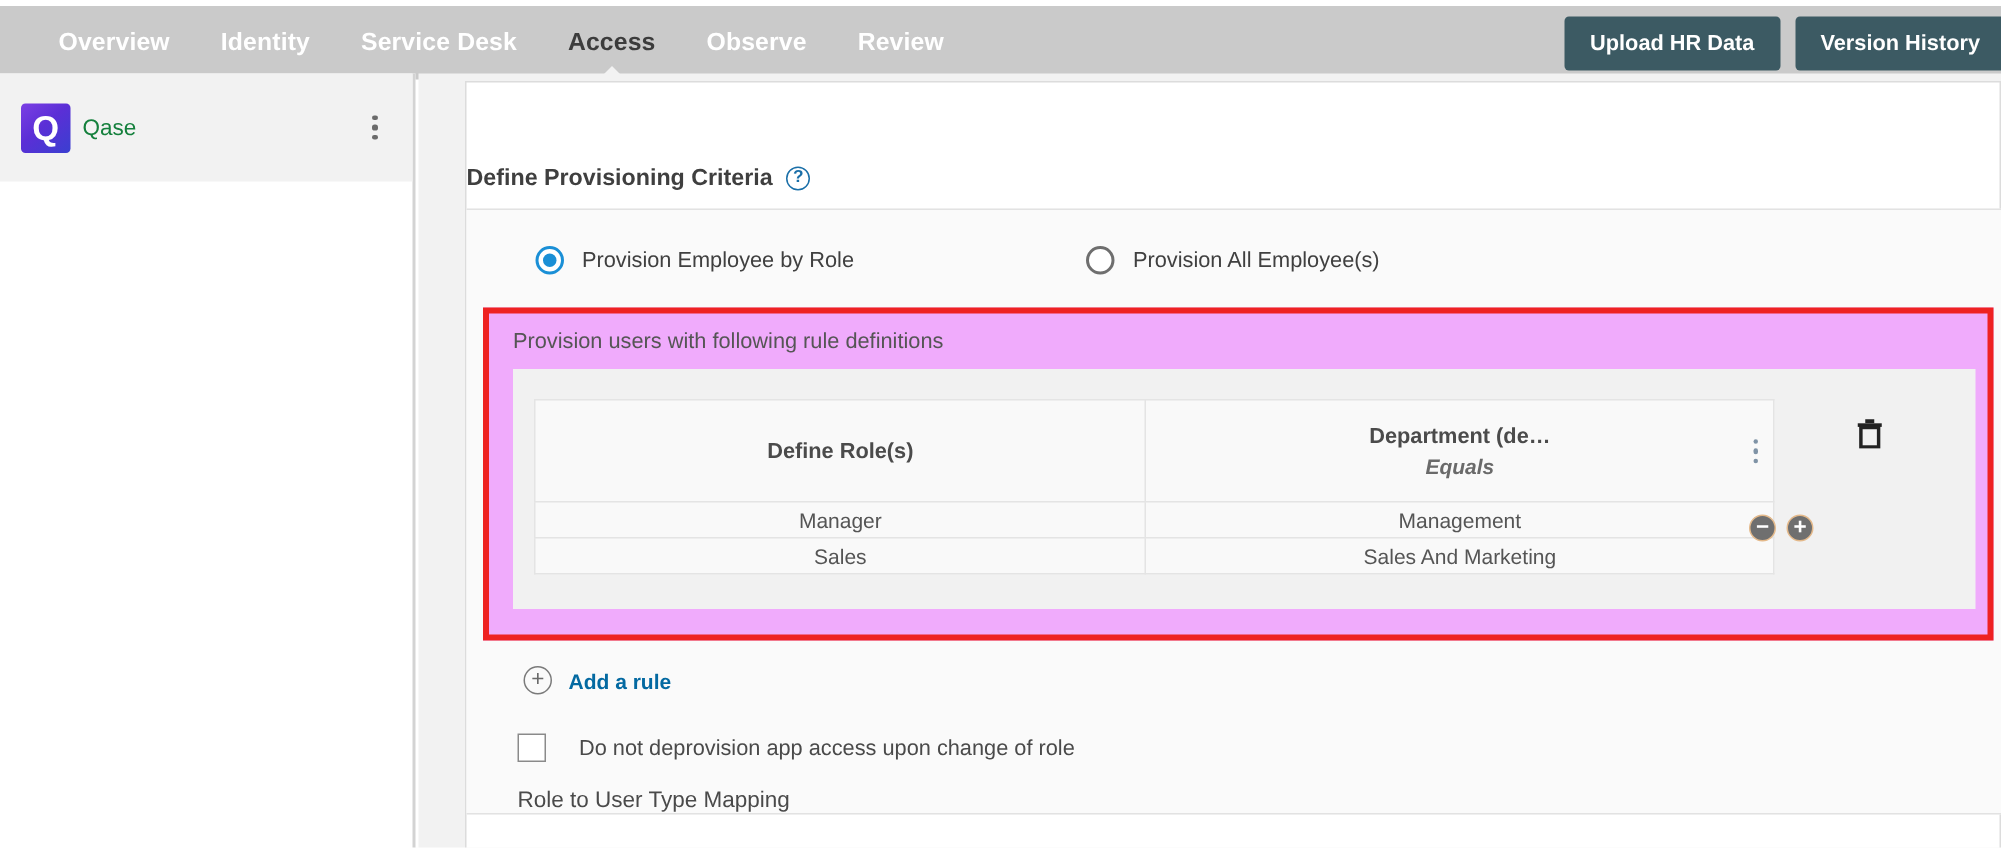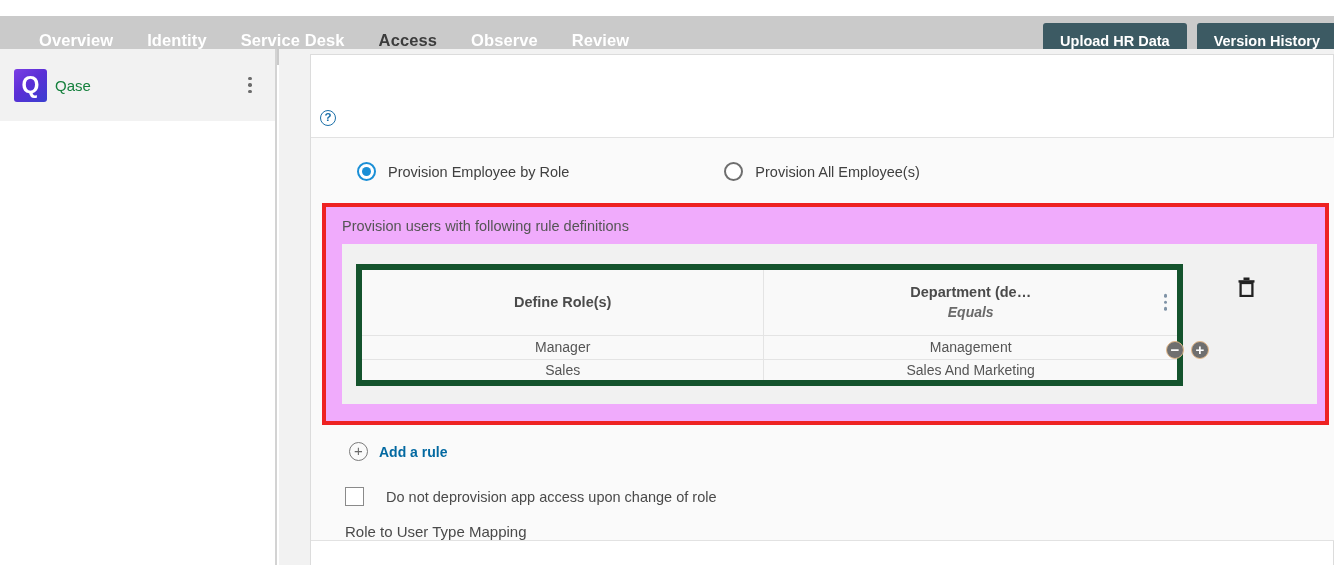--- a/index.html
+++ b/index.html
@@ -5,21 +5,21 @@
   * { box-sizing: border-box; margin: 0; padding: 0; }
   html, body {
     width: 1334px; height: 565px;
     overflow: hidden;
     font-family: "Liberation Sans", sans-serif;
     background: #ffffff;
   }
 
   
   .navbar {
-    position: absolute; top: 16px; left: 0;
+    position: absolute; top: 4px; left: 0;
     width: 1334px; height: 49px;
     background: #cacaca;
     display: flex; align-items: center;
   }
   .nav-tabs { display: flex; align-items: center; height: 49px; margin-left: 22px; }
   .nav-tab {
     position: relative;
     height: 49px; line-height: 49px;
     padding: 0 17px;
     font-size: 16.5px; font-weight: bold;
@@ -155,21 +155,21 @@
     margin: 0 8px 17px 16px;
     padding: 20px 0 28px 0;
     position: relative;
     min-height: 160px;
   }
   .rules-table {
     position: absolute; top: 20px; left: 14px;
     width: 827px;
     border-collapse: collapse;
     background: #f9f9f9;
-    border: 6px solid #14532d;
+    border: 1px solid #14532d;
   }
   .rules-table th, .rules-table td {
     border: 1px solid #e4e4e4;
     text-align: center;
   }
   .rules-table th {
     height: 68px; vertical-align: middle; position: relative;
     padding: 0 8px;
   }
   .th-title {
@@ -260,20 +260,21 @@
       </div>
   </div>
 </div>
 
 <div class="content-area">
   <div class="content-panel">
 
     <div class="section-title-row" style="padding-left:0;margin-left:0;">
       <div style="width:0;"></div>
       <div style="display:flex;align-items:center;margin-left:0;padding-left:0;">
+        <span class="section-title" style="margin-left:0;">Define Provisioning Criteria</span>
         <span class="help-icon">?</span>
       </div>
     </div>
 
     <div class="criteria-box">
       <div class="radio-row">
         <div class="radio-item">
           <span class="radio-dot checked"></span>
           <span class="radio-label">Provision Employee by Role</span>
         </div>

